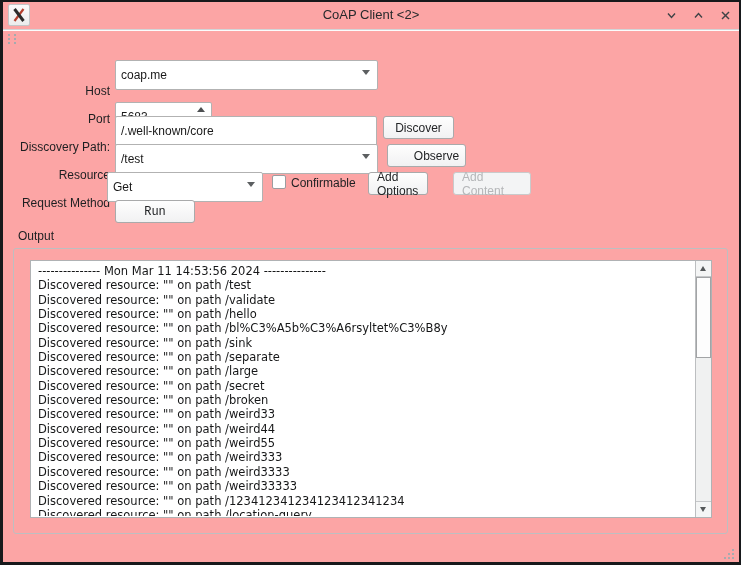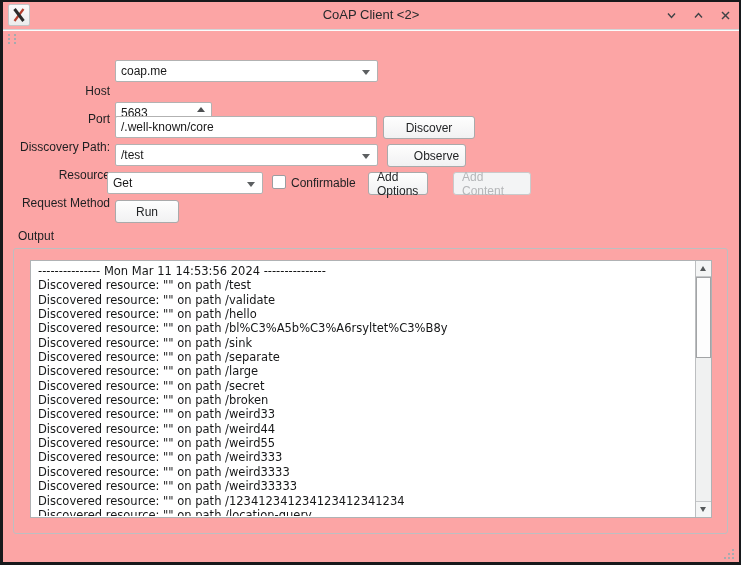--- a/index.html
+++ b/index.html
@@ -41,21 +41,21 @@
   .toolbar-grip{
     position:absolute;left:5px;top:3px;width:4px;height:10px;
     border-left:2px dotted #a6aaae;border-right:2px dotted #a6aaae;
   }
   
   .lbl{
     position:absolute;width:100px;left:7px;text-align:right;
     font-size:12px;color:#1d1f21;white-space:nowrap;margin-top:20px;
   }
   .field{
-    position:absolute;height:22px;box-sizing:border-box;
+    position:absolute;height:30px;box-sizing:border-box;
     background:#ffffff;border:1px solid #b2b2b2;border-radius:2px;
     font-size:12px;color:#191919;
     display:flex;align-items:center;padding:0 5px;
   }
   .field input{
     border:none;outline:none;width:100%;height:100%;padding:0;margin:0;
     font-family:"Liberation Sans",sans-serif;font-size:12px;color:#191919;background:transparent;
   }
   .combo-arrow{
     position:absolute;right:7px;top:9px;width:0;height:0;
@@ -175,38 +175,38 @@
     <span>5683</span>
     <span class="spin">
       <span class="spin-up"></span>
       <span class="spin-down"></span>
     </span>
   </div>
 
   <div class="field" style="left:112px;top:114px;width:262px;">
     <input type="text" value="/.well-known/core" style="">
   </div>
-  <div class="btn" style="left:380px;top:114px;width:92px;">Discover</div>
+  <div class="btn" style="left:380px;top:114px;width:71px;">Discover</div>
 
   <div class="field" style="left:112px;top:142px;width:263px;">
     <span>/test</span>
     <span class="combo-arrow"></span>
   </div>
   <div class="btn" style="left:384px;top:142px;width:79px;padding-left:28px;">Observe</div>
 
   <div class="field" style="left:104px;top:170px;width:156px;">
     <span>Get</span>
     <span class="combo-arrow"></span>
   </div>
   <div class="checkbox" style="left:269px;top:173px;"></div>
   <div class="chk-label" style="left:288px;top:174px;">Confirmable</div>
   <div class="btn" style="left:365px;top:170px;width:60px;">Add Options</div>
   <div class="btn disabled" style="left:450px;top:170px;width:78px;" aria-disabled="true">Add Content</div>
 
-  <div class="btn" style="left:112px;top:198px;width:64px;">Run</div>
+  <div class="btn" style="left:112px;top:198px;width:80px;font-family:Liberation Mono, monospace;">Run</div>
 
   <div class="group-label" style="left:15px;top:227px;">Output</div>
   <div class="groupbox" style="left:10px;top:246px;width:715px;height:286px;"></div>
 
   <div class="textarea" style="left:27px;top:258px;width:682px;height:258px;">
     <div class="out-content"><div class="out-line">--------------- Mon Mar 11 14:53:56 2024 ---------------</div><div class="out-line">Discovered resource: "" on path /test</div><div class="out-line">Discovered resource: "" on path /validate</div><div class="out-line">Discovered resource: "" on path /hello</div><div class="out-line">Discovered resource: "" on path /bl%C3%A5b%C3%A6rsyltet%C3%B8y</div><div class="out-line">Discovered resource: "" on path /sink</div><div class="out-line">Discovered resource: "" on path /separate</div><div class="out-line">Discovered resource: "" on path /large</div><div class="out-line">Discovered resource: "" on path /secret</div><div class="out-line">Discovered resource: "" on path /broken</div><div class="out-line">Discovered resource: "" on path /weird33</div><div class="out-line">Discovered resource: "" on path /weird44</div><div class="out-line">Discovered resource: "" on path /weird55</div><div class="out-line">Discovered resource: "" on path /weird333</div><div class="out-line">Discovered resource: "" on path /weird3333</div><div class="out-line">Discovered resource: "" on path /weird33333</div><div class="out-line">Discovered resource: "" on path /123412341234123412341234</div><div class="out-line">Discovered resource: "" on path /location-query</div></div>
     <div class="vscroll">
       <div class="sb-btn up">
         <span class="sb-tri-up"></span>
       </div>

